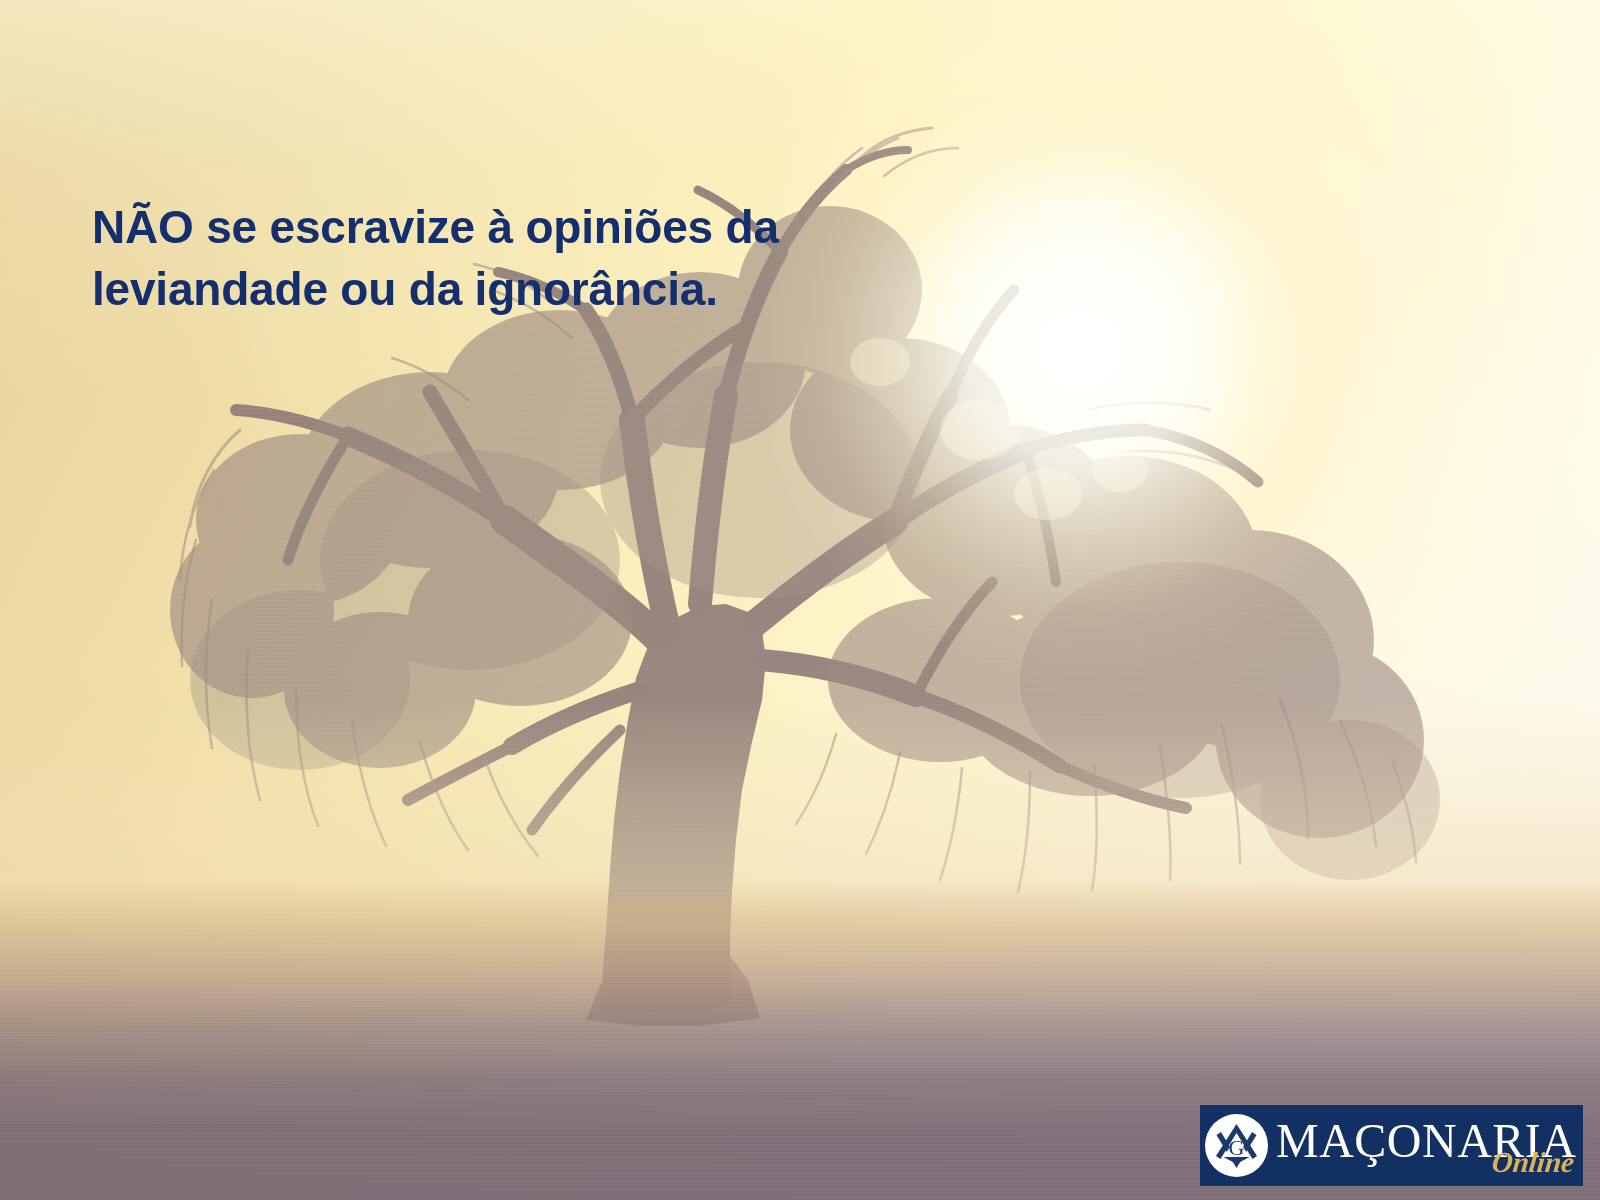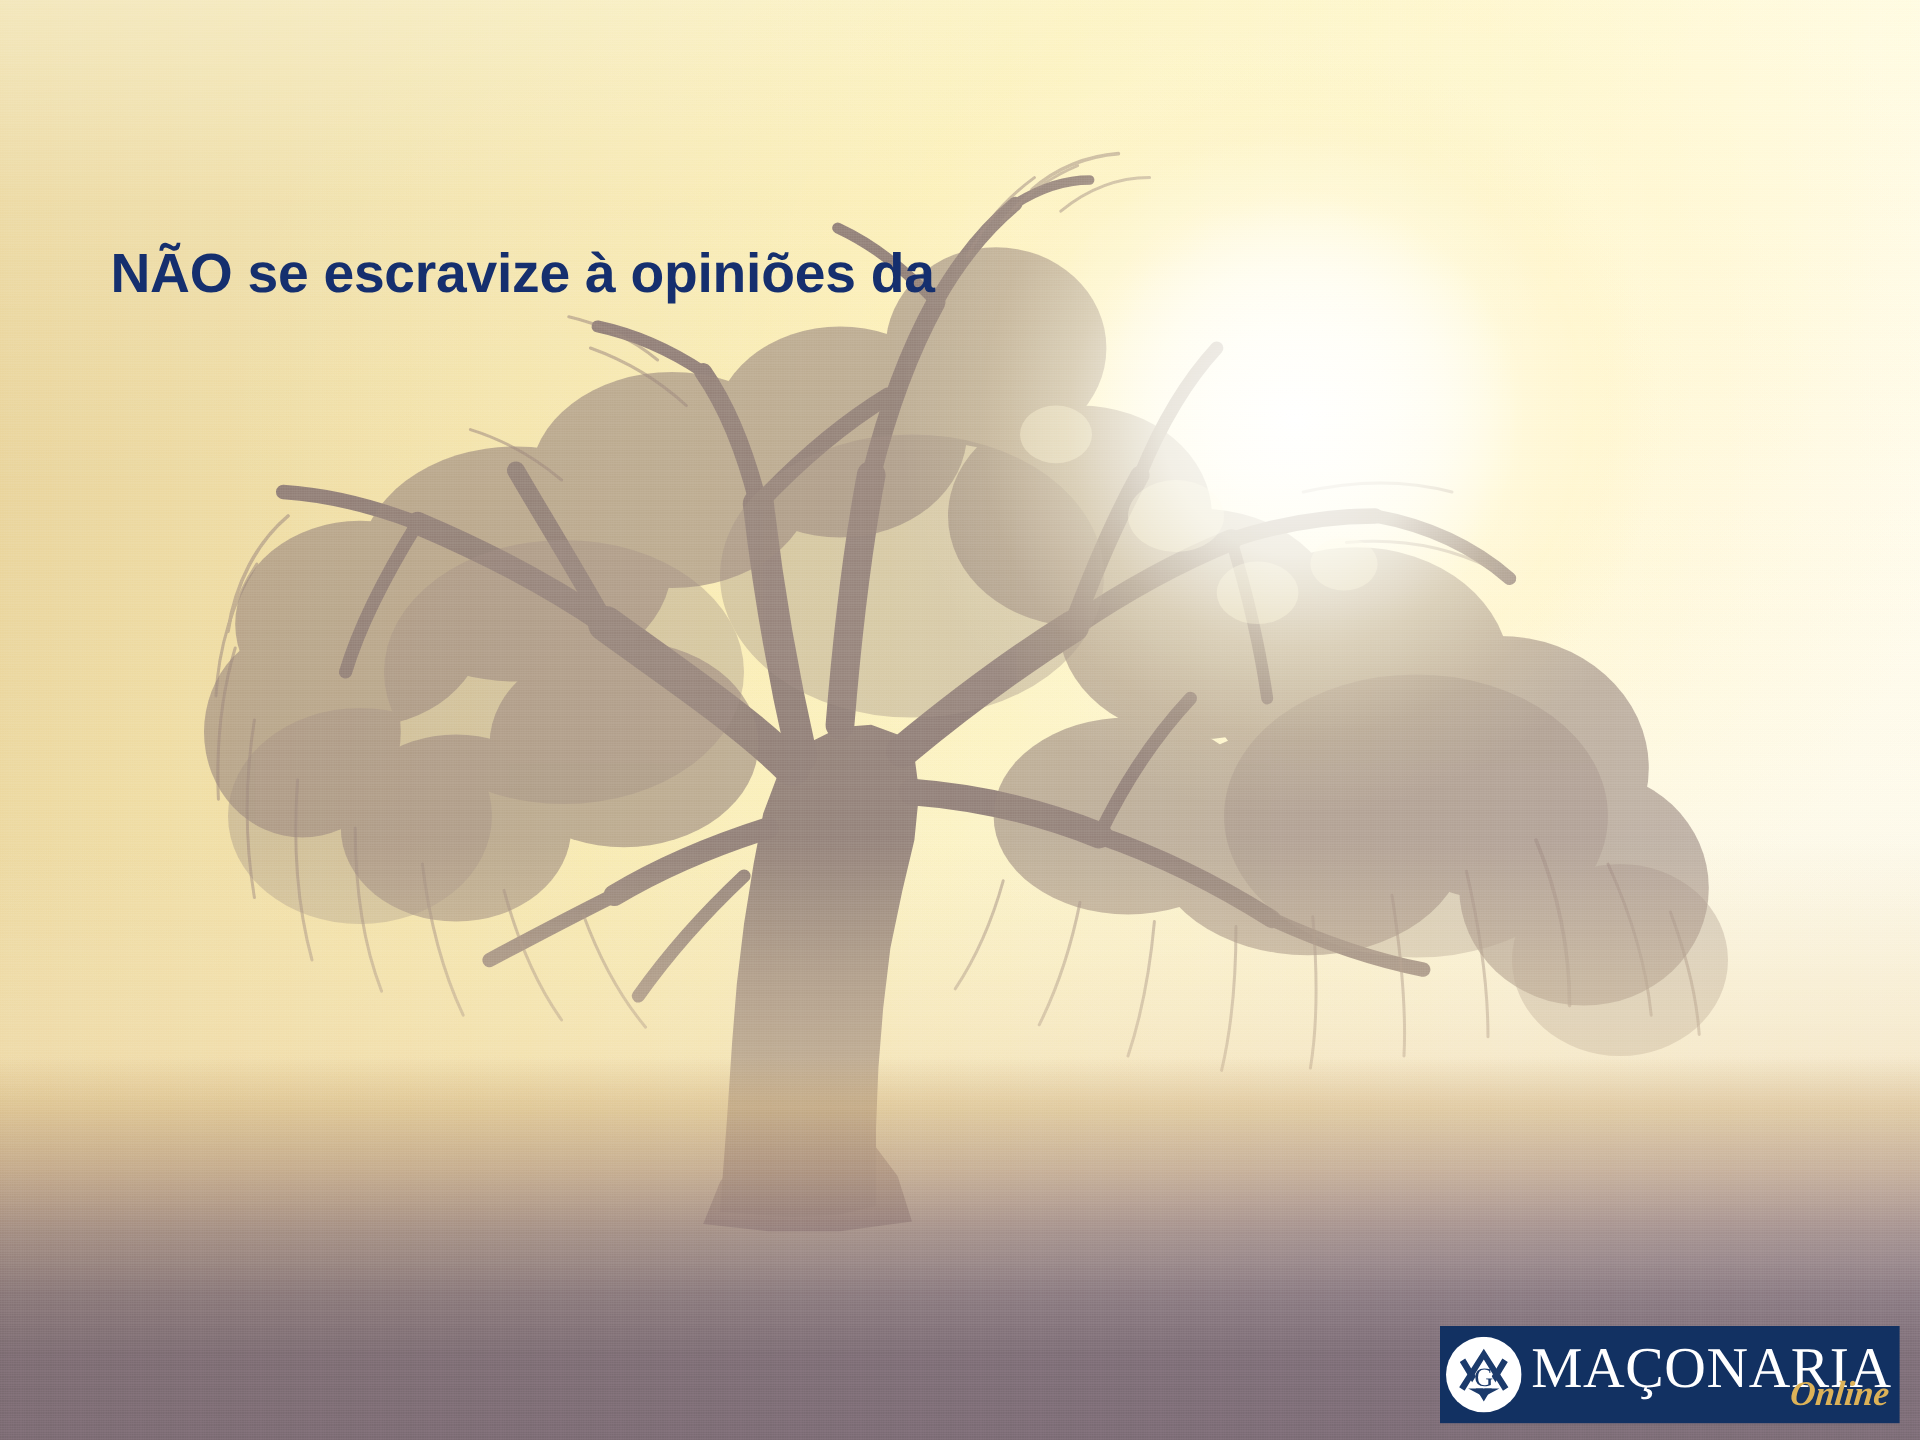--- a/index.html
+++ b/index.html
@@ -345,20 +345,21 @@
   <div class="layer" id="mist"></div>
   <div class="layer" id="sun-over-tree"></div>
 
   <div class="layer" id="ground-warm"></div>
   <div class="layer" id="ground"></div>
   <div class="layer" id="ground-sheen"></div>
   <div class="layer" id="grain"></div>
 
   <div id="quote">
     <span class="qline">NÃO se escravize à opiniões da</span>
+    <span class="qline">leviandade ou da ignorância.</span>
   </div>
 
 
   <div id="logo">
 
     <div id="logo-emblem">
       <svg viewBox="0 0 63 63" width="63" height="63" aria-hidden="true">
         <circle cx="31.5" cy="31.5" r="31.5" fill="#ffffff"></circle>
 
         <path d="M31.5 10 L52 42 L47.5 45 L31.5 19 L15.5 45 L11 42 Z" fill="#1b3a6b"></path>

